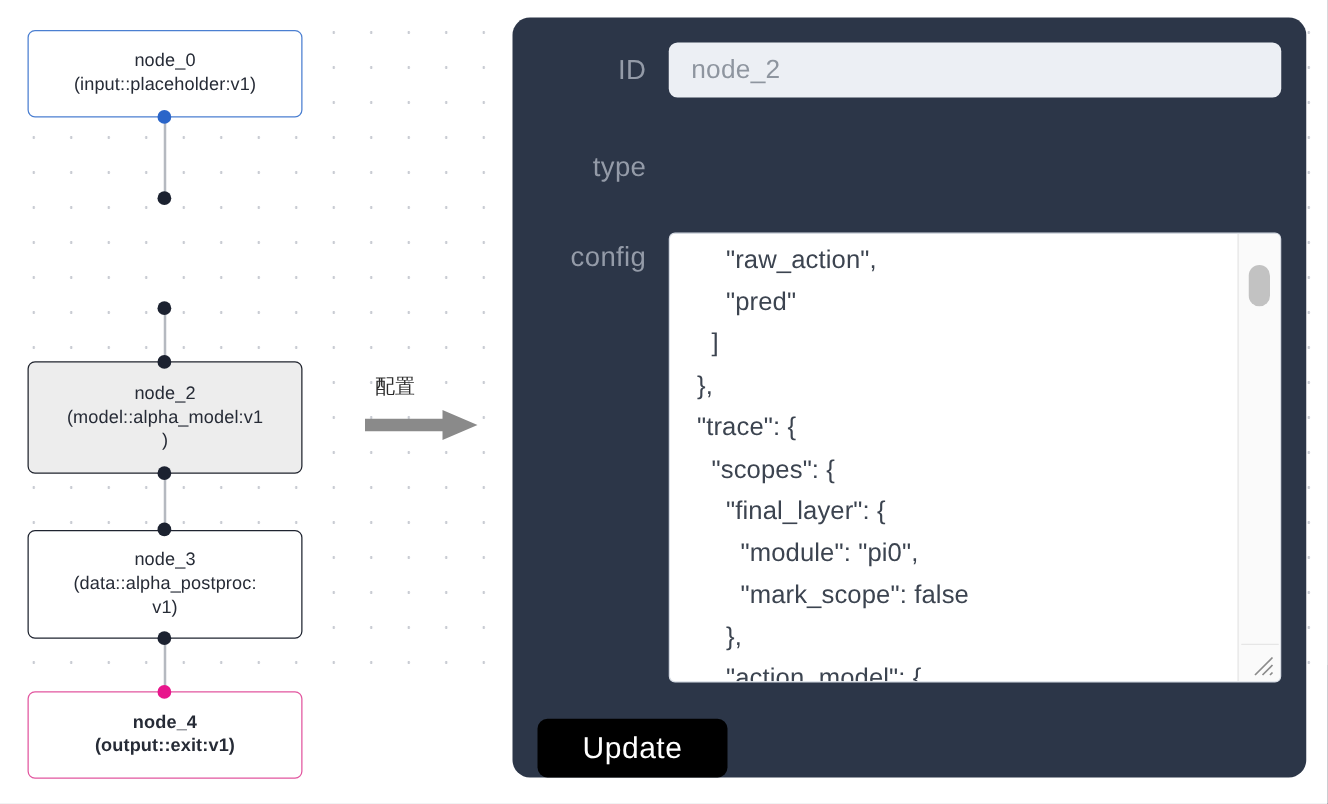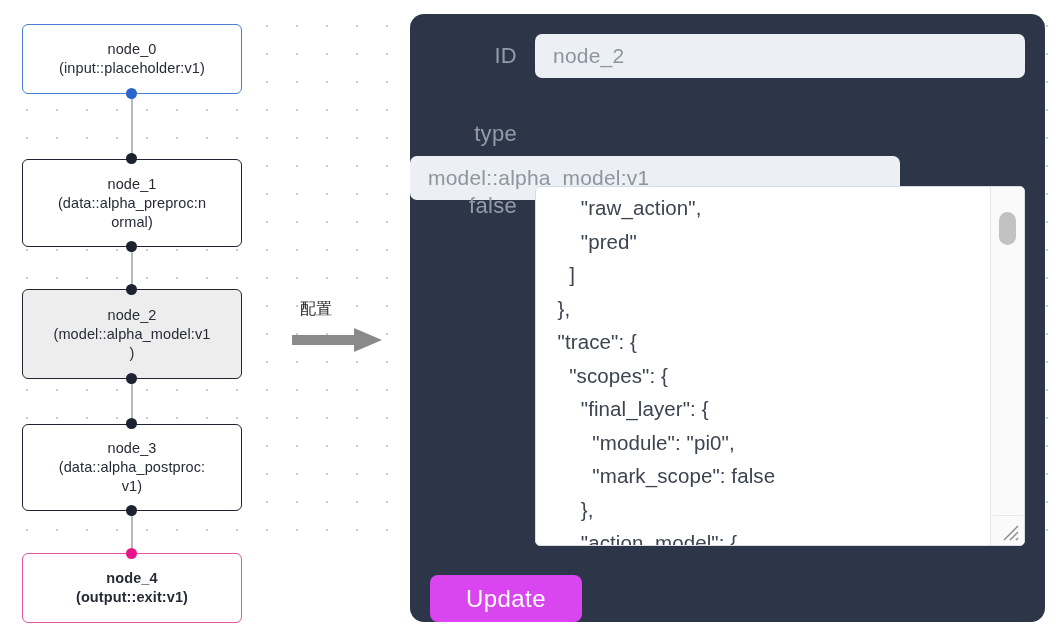--- a/index.html
+++ b/index.html
@@ -210,21 +210,21 @@
   }
   #config-resize svg { position: absolute; right: 3px; bottom: 2px; }
 
   
   #update-button {
     position: absolute;
     left: 20px;
     top: 561px;
     width: 152px;
     height: 47px;
-    background: #d946ef;
+    background: #000000;
     border: none;
     border-radius: 8px;
     color: #ffffff;
     font-size: 24px;
     font-family: "Liberation Sans", sans-serif;
     letter-spacing: .4px;
     cursor: pointer;
     text-align: center;
     line-height: 47px;
     padding: 0;
@@ -237,25 +237,20 @@
 
   <div class="edge" id="edge01"></div>
   <div class="edge" id="edge12"></div>
   <div class="edge" id="edge23"></div>
   <div class="edge" id="edge34"></div>
 
   <div class="node input" id="node0">
     <span class="nlabel">node_0
 (input::placeholder:v1)</span>
   </div>
-  <div class="node" id="node1">
-    <span class="nlabel">node_1
-(data::alpha_preproc:n
-ormal)</span>
-  </div>
   <div class="node selected" id="node2">
     <span class="nlabel">node_2
 (model::alpha_model:v1
 )</span>
   </div>
   <div class="node" id="node3">
     <span class="nlabel">node_3
 (data::alpha_postproc:
 v1)</span>
   </div>
@@ -284,25 +279,24 @@
 
   <div id="config-panel">
 
     <div class="field-row" id="row-id">
       <div class="field-label">ID</div>
       <div class="field-input" title="node_2">node_2</div>
     </div>
 
     <div class="field-row" id="row-type">
       <div class="field-label">type</div>
-      <div class="field-input" title="model::alpha_model:v1">model::alpha_model:v1</div>
     </div>
 
     <div class="field-row" id="row-config">
-      <div class="field-label">false</div>
+      <div class="field-label">config</div>
       <div class="textarea-wrap">
         <pre id="config-text">      "raw_action",
       "pred"
     ]
   },
   "trace": {
     "scopes": {
       "final_layer": {
         "module": "pi0",
         "mark_scope": false

